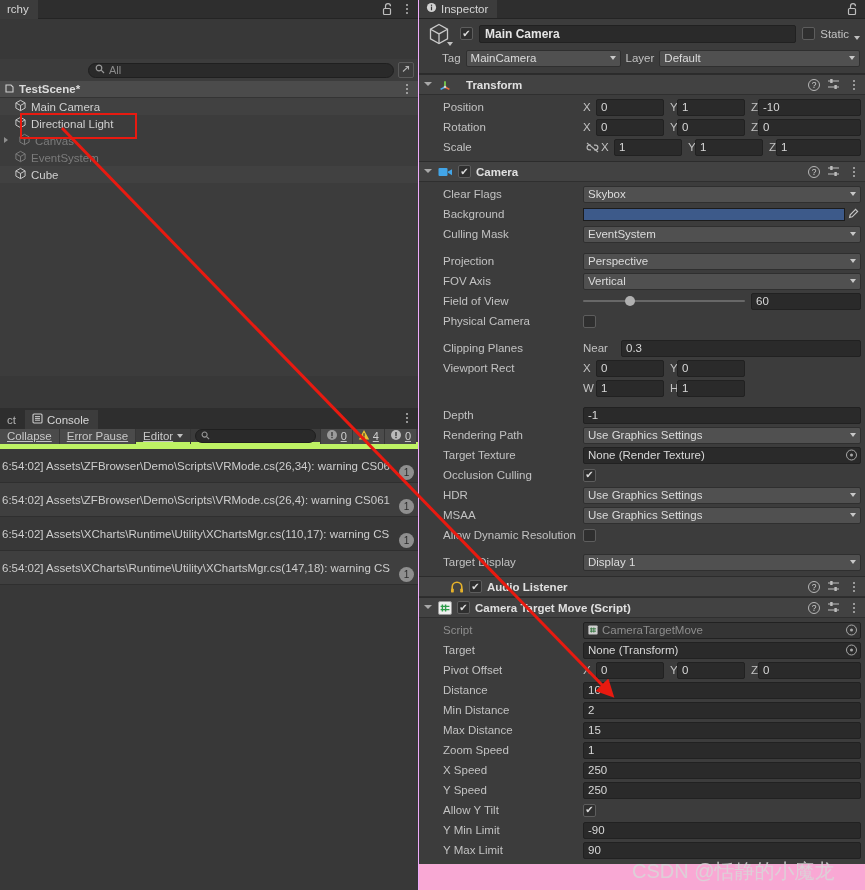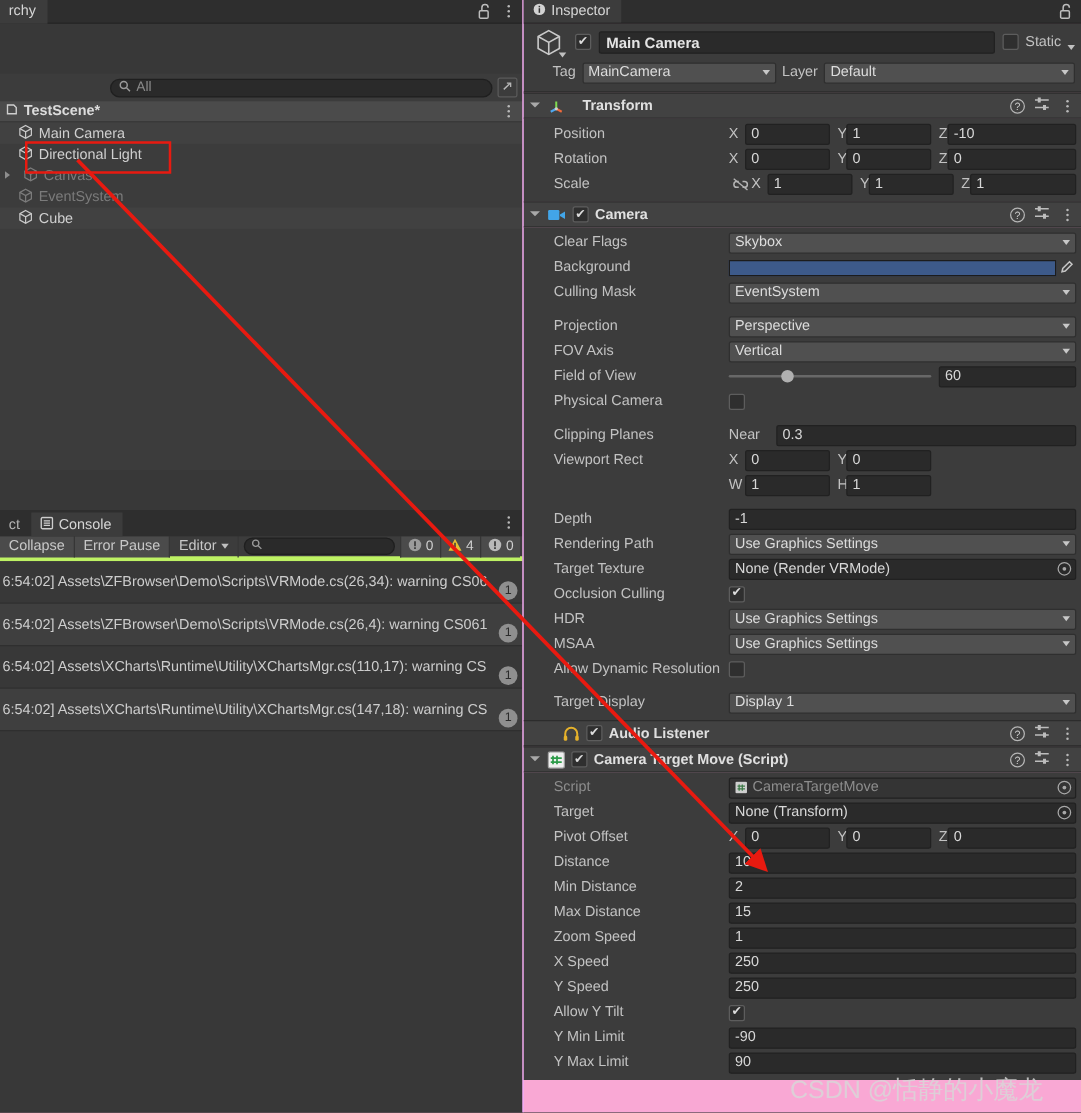--- a/index.html
+++ b/index.html
@@ -60,21 +60,21 @@
   .disclosure:before {
     content: ""; position: absolute; left: 1px; top: 1px;
     border-left: 4px solid #8d8d8d; border-top: 3.5px solid transparent; border-bottom: 3.5px solid transparent;
   }
 
   
   #console { position: absolute; left: 0; top: 408px; width: 418px; height: 482px; background: #383838; }
   #console-tabbar { height: 21px; background: #2e2e2e; display: flex; align-items: flex-end; position: relative; }
   #console-toolbar {
     height: 20px; background: #3c3c3c; display: flex; align-items: center; gap: 0px;
-    border-bottom: 4px solid #bef264; padding-right: 2px;
+    border-bottom: 7px solid #bef264; padding-right: 2px; text-decoration: underline;
   }
   .tb-btn {
     height: 17px; padding: 0 7px; display: flex; align-items: center; font-size: 11.5px; color: #c8c8c8;
     background: #4b4b4b; border-right: 1px solid #363636;
   }
   .tb-btn.flat { background: transparent; }
   .tb-caret { margin-left: 4px; border-left: 3.5px solid transparent; border-right: 3.5px solid transparent; border-top: 4px solid #c0c0c0; }
   .tb-search { flex: 1; height: 14px; margin: 0 4px; background: #2a2a2a; border: 1px solid #1f1f1f; border-radius: 7px; display: flex; align-items: center; padding: 0 5px; }
   .count-box { display: flex; align-items: center; gap: 3px; padding: 0 5px; height: 17px; background: #4b4b4b; border-left: 1px solid #363636; font-size: 11px; color: #d0d0d0; }
   .log-list { background: #383838; }
@@ -559,21 +559,21 @@
               <span class="p-label ">Rendering Path</span>
         <span class="dropdown grow">
                 <span>Use Graphics Settings</span>
                 <span class="dd-caret"></span>
               </span>
             </div>
             <div class="p-row">
               <span class="p-label ">Target Texture</span>
         <span class="field grow obj-field " style="">
 
-          <span>None (Render VRMode)</span>
+          <span>None (Render Texture)</span>
           <span class="obj-dot"></span>
               </span>
             </div>
             <div class="p-row">
               <span class="p-label ">Occlusion Culling</span>
         <span class="cb on"></span>
             </div>
             <div class="p-row">
               <span class="p-label ">HDR</span>
         <span class="dropdown grow">

